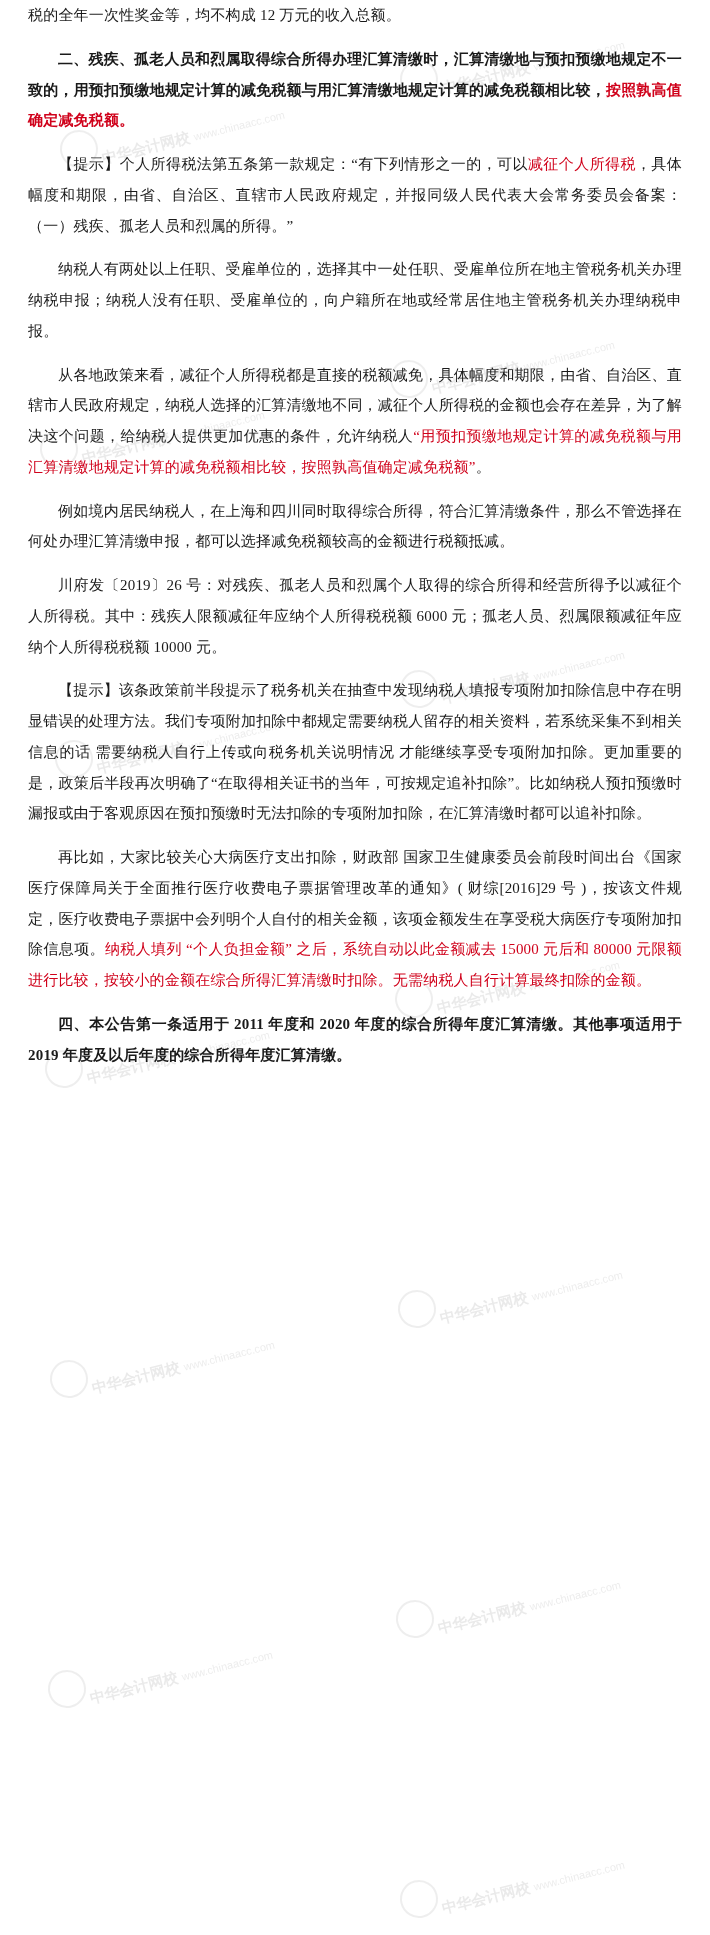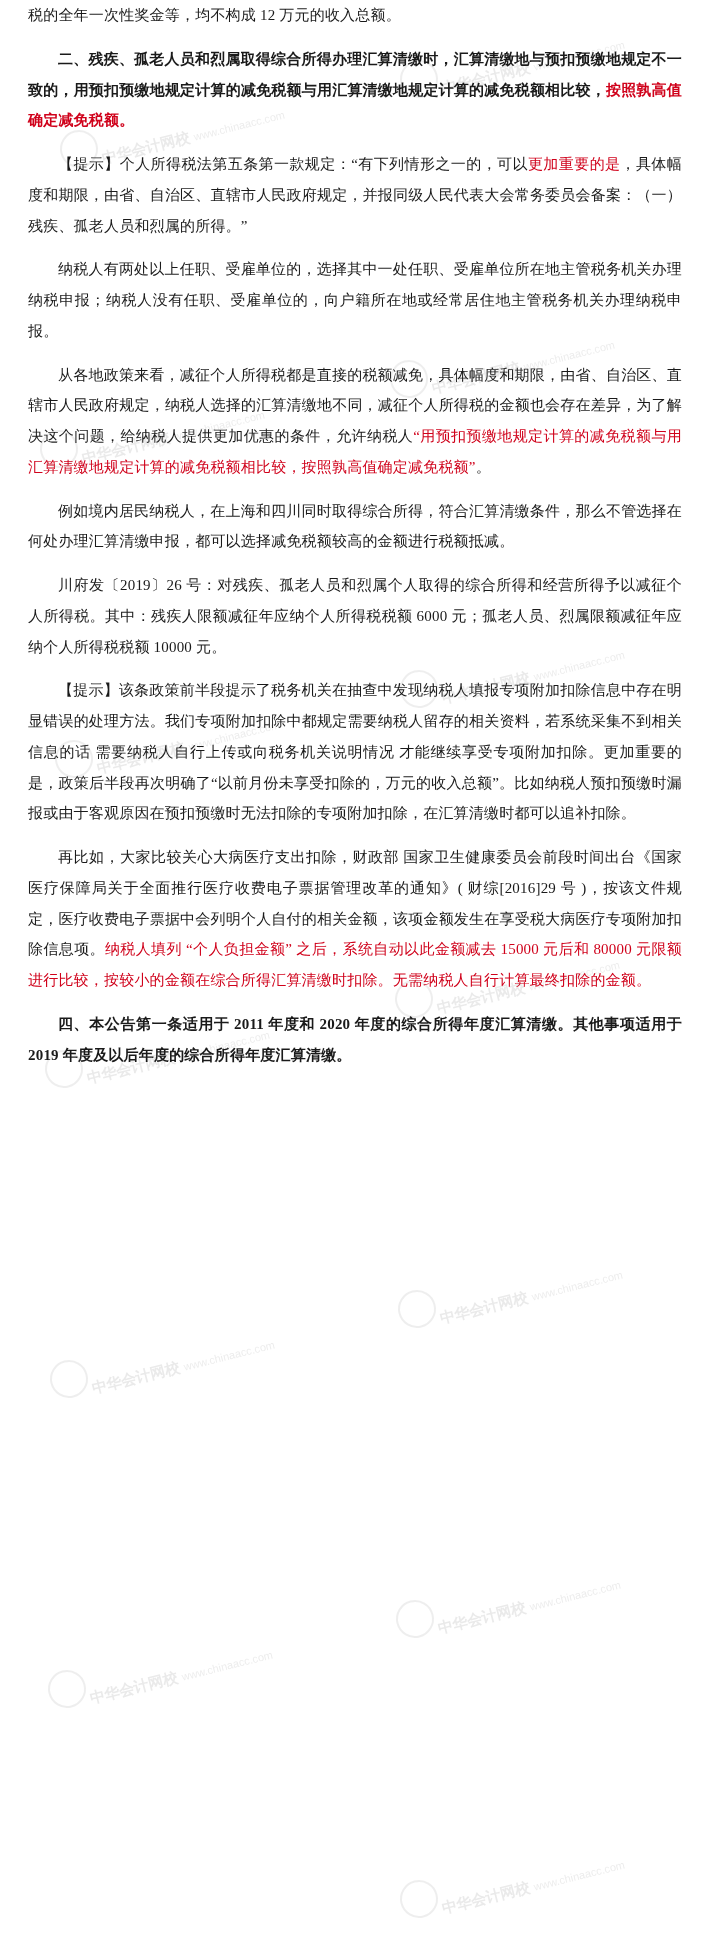--- a/index.html
+++ b/index.html
@@ -121,22 +121,22 @@
   <div class="wm" style="left:436px; top:1620px;">中华会计网校 <span class="sub">www.chinaacc.com</span></div>
 
   <div class="wm-logo" style="left:400px; top:1880px;"></div>
   <div class="wm" style="left:440px; top:1900px;">中华会计网校 <span class="sub">www.chinaacc.com</span></div>
 </div>
 
 <div class="page">
   <div id="paragraph-container">
       <p class="first-line-tight"><span>税的全年一次性奖金等，均不构成 12 万元的收入总额。</span></p>
       <p class="indent"><span class="bold">二、残疾、孤老人员和烈属取得综合所得办理汇算清缴时，汇算清缴地与预扣预缴地规定不一致的，用预扣预缴地规定计算的减免税额与用汇算清缴地规定计算的减免税额相比较，</span><span class="b-red">按照孰高值确定减免税额。</span></p>
-      <p class="indent"><span>【提示】个人所得税法第五条第一款规定：“有下列情形之一的，可以</span><span class="red">更加重要的是</span><span>，具体幅度和期限，由省、自治区、直辖市人民政府规定，并报同级人民代表大会常务委员会备案：（一）残疾、孤老人员和烈属的所得。”</span></p>
+      <p class="indent"><span>【提示】个人所得税法第五条第一款规定：“有下列情形之一的，可以</span><span class="red">减征个人所得税</span><span>，具体幅度和期限，由省、自治区、直辖市人民政府规定，并报同级人民代表大会常务委员会备案：（一）残疾、孤老人员和烈属的所得。”</span></p>
       <p class="indent"><span>纳税人有两处以上任职、受雇单位的，选择其中一处任职、受雇单位所在地主管税务机关办理纳税申报；纳税人没有任职、受雇单位的，向户籍所在地或经常居住地主管税务机关办理纳税申报。</span></p>
       <p class="indent"><span>从各地政策来看，减征个人所得税都是直接的税额减免，具体幅度和期限，由省、自治区、直辖市人民政府规定，纳税人选择的汇算清缴地不同，减征个人所得税的金额也会存在差异，为了解决这个问题，给纳税人提供更加优惠的条件，允许纳税人</span><span class="red">“用预扣预缴地规定计算的减免税额与用汇算清缴地规定计算的减免税额相比较，按照孰高值确定减免税额”</span><span>。</span></p>
       <p class="indent"><span>例如境内居民纳税人，在上海和四川同时取得综合所得，符合汇算清缴条件，那么不管选择在何处办理汇算清缴申报，都可以选择减免税额较高的金额进行税额抵减。</span></p>
       <p class="indent"><span>川府发〔2019〕26 号：对残疾、孤老人员和烈属个人取得的综合所得和经营所得予以减征个人所得税。其中：残疾人限额减征年应纳个人所得税税额 6000 元；孤老人员、烈属限额减征年应纳个人所得税税额 10000 元。</span></p>
-      <p class="indent"><span>【提示】该条政策前半段提示了税务机关在抽查中发现纳税人填报专项附加扣除信息中存在明显错误的处理方法。我们专项附加扣除中都规定需要纳税人留存的相关资料，若系统采集不到相关信息的话 需要纳税人自行上传或向税务机关说明情况 才能继续享受专项附加扣除。更加重要的是，政策后半段再次明确了</span><span>“以前月份未享受扣除的，万元的收入总额”</span><span>。比如纳税人预扣预缴时漏报或由于客观原因在预扣预缴时无法扣除的专项附加扣除，在汇算清缴时都可以追补扣除。</span></p>
+      <p class="indent"><span>【提示】该条政策前半段提示了税务机关在抽查中发现纳税人填报专项附加扣除信息中存在明显错误的处理方法。我们专项附加扣除中都规定需要纳税人留存的相关资料，若系统采集不到相关信息的话 需要纳税人自行上传或向税务机关说明情况 才能继续享受专项附加扣除。更加重要的是，政策后半段再次明确了</span><span>“在取得相关证书的当年，可按规定追补扣除”</span><span>。比如纳税人预扣预缴时漏报或由于客观原因在预扣预缴时无法扣除的专项附加扣除，在汇算清缴时都可以追补扣除。</span></p>
       <p class="indent"><span>再比如，大家比较关心大病医疗支出扣除，财政部 国家卫生健康委员会前段时间出台《国家医疗保障局关于全面推行医疗收费电子票据管理改革的通知》( 财综[2016]29 号 )，按该文件规定，医疗收费电子票据中会列明个人自付的相关金额，该项金额发生在享受税大病医疗专项附加扣除信息项。</span><span class="red">纳税人填列 “个人负担金额” 之后，系统自动以此金额减去 15000 元后和 80000 元限额进行比较，按较小的金额在综合所得汇算清缴时扣除。无需纳税人自行计算最终扣除的金额。</span></p>
       <p class="indent"><span class="bold">四、本公告第一条适用于 2011 年度和 2020 年度的综合所得年度汇算清缴。其他事项适用于 2019 年度及以后年度的综合所得年度汇算清缴。</span></p>
     </div>
 </div>
 
 </body></html>

